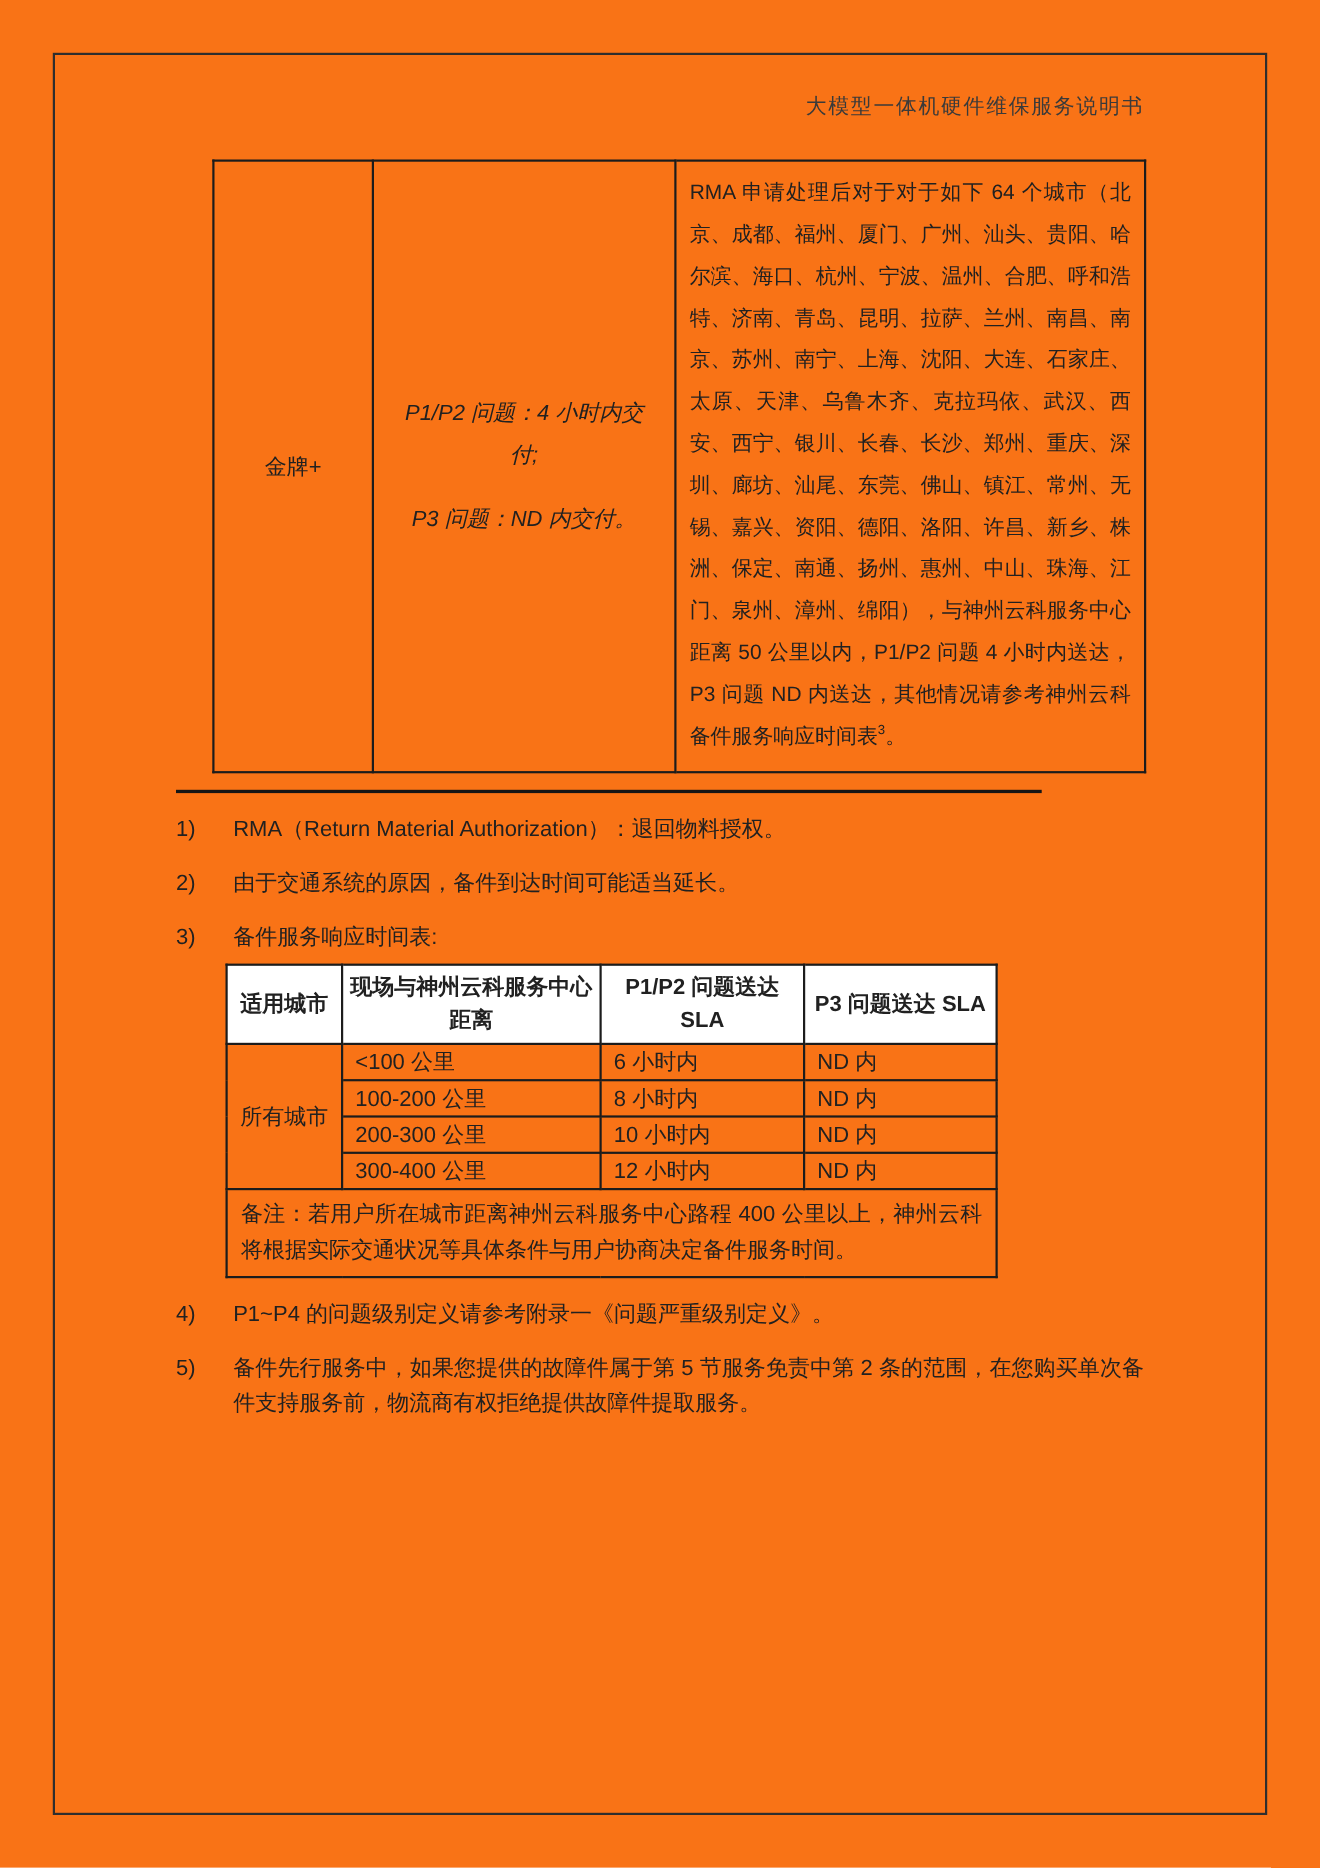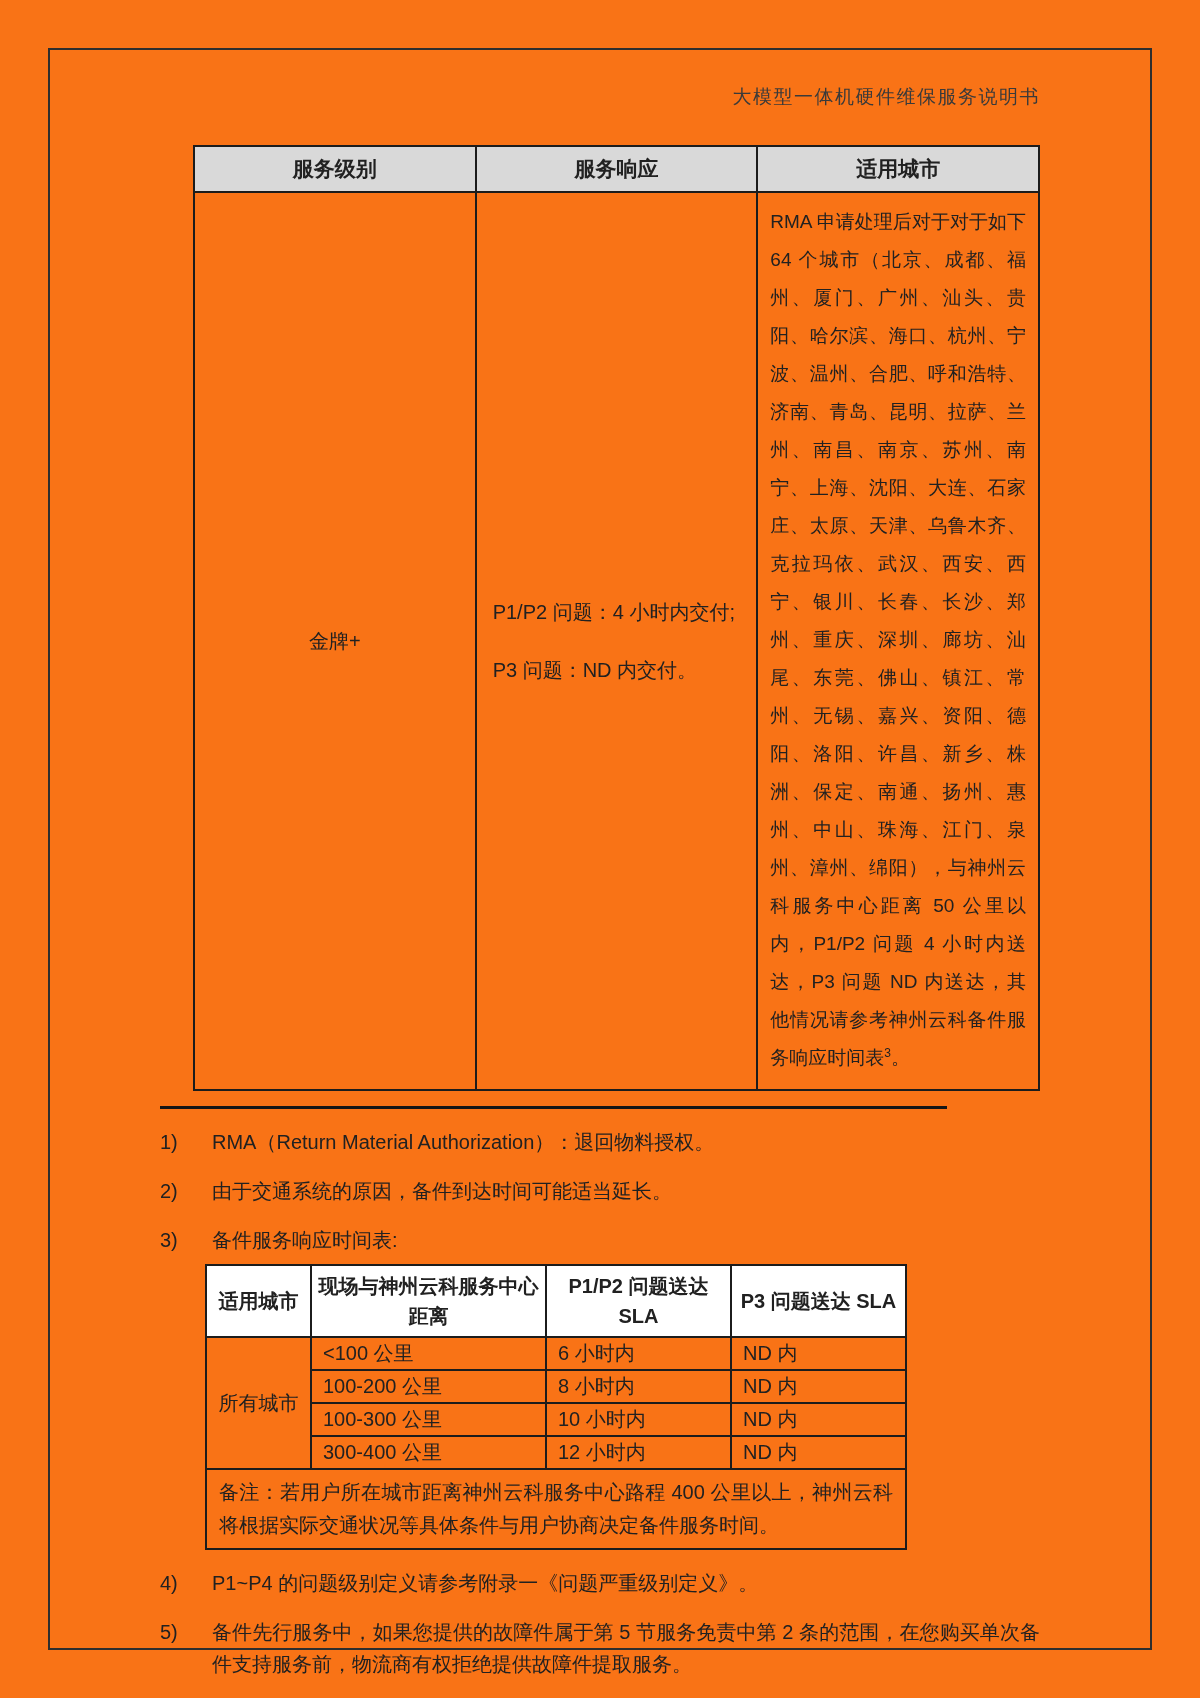--- a/index.html
+++ b/index.html
@@ -21,21 +21,21 @@
   table.t1 {
     border-collapse:collapse; table-layout:fixed; width:847px; margin-left:33px;
     font-size:20px;
   }
   table.t1 th, table.t1 td { border:2px solid #1c1c1c; box-sizing:border-box; }
   table.t1 th {
     background:#d9d9d9; height:46px; font-size:21px; font-weight:bold; text-align:center;
   }
   td.level-cell { width:145px; text-align:center; vertical-align:middle; }
   td.response-cell {
-    width:275px; vertical-align:middle; padding:0 16px; line-height:38px;
+    width:275px; text-align:center; vertical-align:middle; padding:0 16px; line-height:38px;font-style:italic;
   }
   .response-p3 { margin-top:20px; }
   td.cities-cell {
     width:427px; vertical-align:top; text-align:justify;
     padding:10px 12px 12px 12px; font-size:19px; line-height:38px; height:448px;
   }
   td.cities-cell sup { font-size:12px; line-height:0; }
 
   
   .divider { margin-top:15px; width:787px; height:3px; background:#161616; }
@@ -74,25 +74,20 @@
 
 <div class="page">
   <div class="frame"></div>
 
   <div class="doc-header">大模型一体机硬件维保服务说明书</div>
 
   <div class="content">
 
     <table class="t1">
       <tbody>
-          <tr>
-        <th>服务级别</th>
-        <th>服务响应</th>
-        <th>适用城市</th>
-      </tr>
       <tr>
         <td class="level-cell">金牌+</td>
         <td class="response-cell">
           <div>P1/P2 问题：4 小时内交付;</div>
           <div class="response-p3">P3 问题：ND 内交付。</div>
         </td>
         <td class="cities-cell"><span>RMA 申请处理后对于对于如下 64 个城市（北京、成都、福州、厦门、广州、汕头、贵阳、哈尔滨、海口、杭州、宁波、温州、合肥、呼和浩特、济南、青岛、昆明、拉萨、兰州、南昌、南京、苏州、南宁、上海、沈阳、大连、石家庄、太原、天津、乌鲁木齐、克拉玛依、武汉、西安、西宁、银川、长春、长沙、郑州、重庆、深圳、廊坊、汕尾、东莞、佛山、镇江、常州、无锡、嘉兴、资阳、德阳、洛阳、许昌、新乡、株洲、保定、南通、扬州、惠州、中山、珠海、江门、泉州、漳州、绵阳），与神州云科服务中心距离 50 公里以内，P1/P2 问题 4 小时内送达，P3 问题 ND 内送达，其他情况请参考神州云科备件服务响应时间表</span><sup>3</sup><span>。</span></td>
       </tr>
     </tbody>
       </table>
@@ -132,21 +127,21 @@
         <td>&lt;100 公里</td>
         <td>6 小时内</td>
         <td>ND 内</td>
       </tr>
       <tr>
         <td>100-200 公里</td>
         <td>8 小时内</td>
         <td>ND 内</td>
       </tr>
       <tr>
-        <td>100-300 公里</td>
+        <td>200-300 公里</td>
         <td>10 小时内</td>
         <td>ND 内</td>
       </tr>
       <tr>
         <td>300-400 公里</td>
         <td>12 小时内</td>
         <td>ND 内</td>
       </tr>
       <tr class="remark-row">
         <td colspan="4">备注：若用户所在城市距离神州云科服务中心路程 400 公里以上，神州云科将根据实际交通状况等具体条件与用户协商决定备件服务时间。</td>

